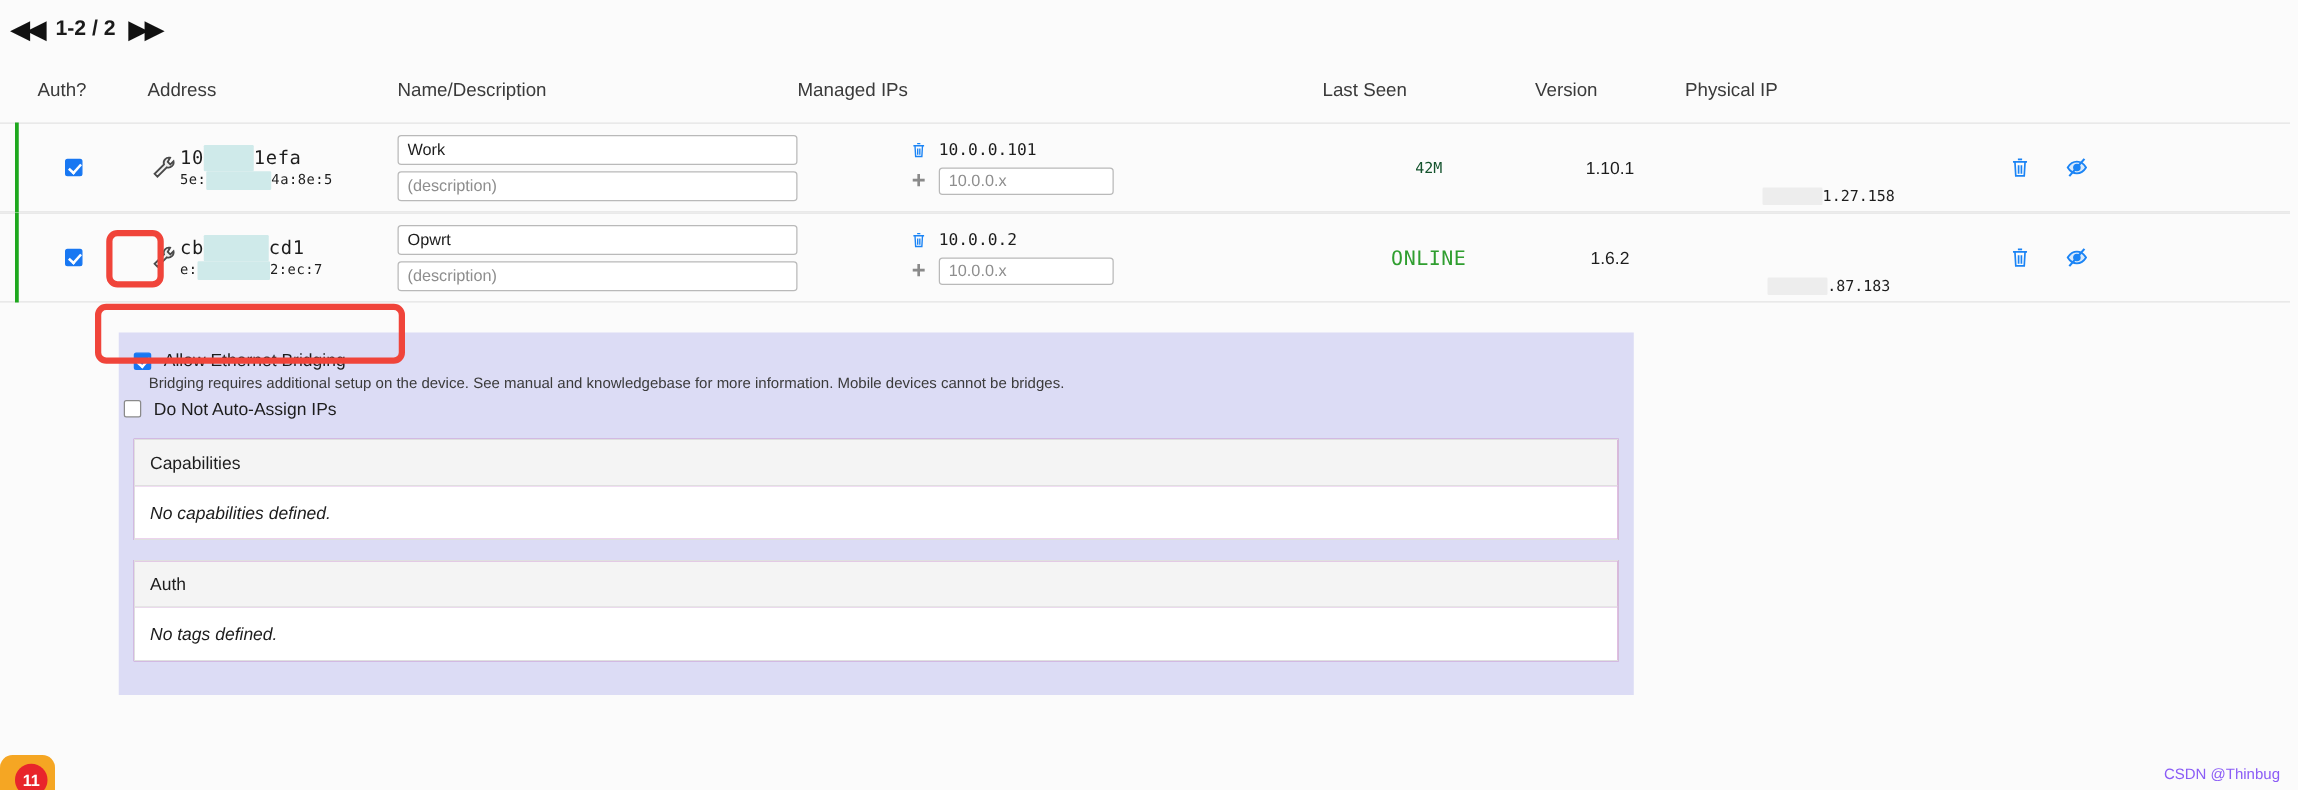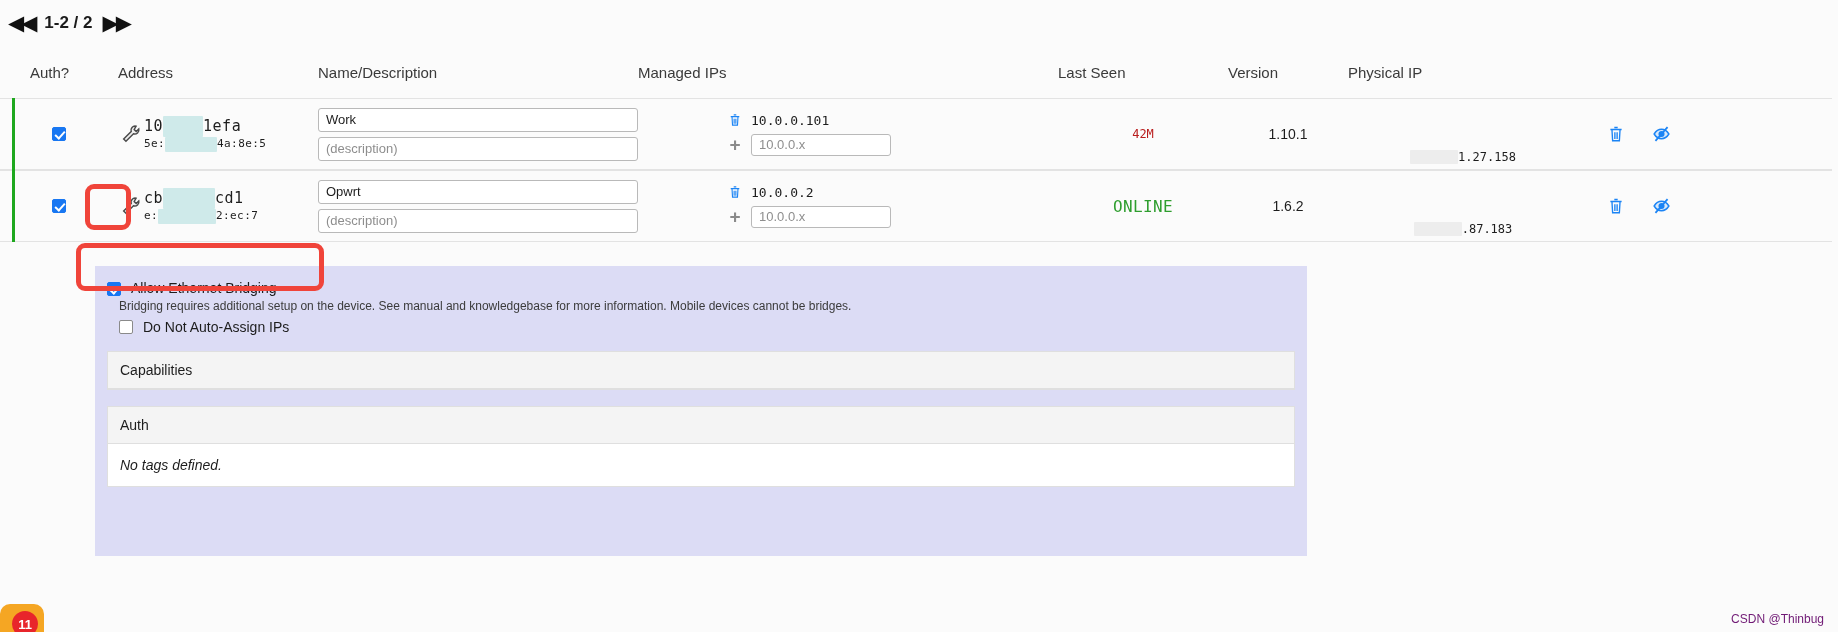--- a/index.html
+++ b/index.html
@@ -90,38 +90,38 @@
   .txt::placeholder { color:#8e8e8e; }
 
   
   .ips-stack { display:flex; flex-direction:column; gap:6px; }
   .ip-line { display:flex; align-items:center; gap:9px; }
   .ip-text { font-family:"DejaVu Sans Mono", monospace; font-size:13px; color:#1d1d1d; }
   .ip-new { width:140px; height:22px; }
   .mini-ico { width:14px; cursor:pointer; display:flex; align-items:center; justify-content:center; }
   .plus { color:#8a8a8a; font-size:19px; font-weight:bold; line-height:1; }
 
-  .seen-warn   { font-size:12px; color:#b91c1c; font-family:"DejaVu Sans Mono", monospace; }
+  .seen-warn   { font-size:12px; color:#14532d; font-family:"DejaVu Sans Mono", monospace; }
   .seen-online { font-size:16px; color:#2f9e2f; font-family:"DejaVu Sans Mono", monospace; letter-spacing:0.4px; }
   .ver { font-size:14px; color:#1d1d1d; }
   .phys { font-size:12px; color:#1d1d1d; font-family:"DejaVu Sans Mono", monospace; position:relative;margin-top:46px; }
   .phys .redact2 { display:inline-block; background:#ededed; color:transparent; border-radius:1px; }
 
   .act-ico { cursor:pointer; display:flex; align-items:center; justify-content:center; }
 
   
   #detail {
     position:absolute; left:95px; top:238px; width:1212px; height:290px;
     background:#dcdcf5;
     margin-top:28px;
   }
   .opt-row { display:flex; align-items:flex-start; gap:10px; padding:14px 0 0 12px; }
   .opt-label { font-size:14px; color:#1d1d1d; }
   .opt-help { font-size:12px; color:#3b3b3b; margin:3px 0 0 24px; }
-  .opt-row2 { display:flex; align-items:center; gap:10px; padding:6px 0 0 24px; }
+  .opt-row2 { display:flex; align-items:center; gap:10px; padding:6px 0 0 4px; }
 
   .card { margin:16px 12px 0 12px; border:1px solid #dfdfdf; background:#a21caf; }
   .card-head {
     background:#f4f4f4; border-bottom:1px solid #dfdfdf;
     padding:10px 12px; font-size:14px; color:#1d1d1d;
   }
   .card-body { padding:13px 12px; font-size:14px; font-style:italic; color:#1d1d1d; background:#fff; }
 
   
   .anno {
@@ -139,21 +139,21 @@
   #fav-badge::after {
     content:""; position:absolute; left:12px; bottom:0; width:20px; height:12px;
     background:#fbfbfb; border-radius:10px 10px 0 0;
   }
   #fav-count {
     position:absolute; left:12px; top:611px; width:26px; height:26px; border-radius:50%;
     background:#e8252b; color:#fff; font-size:13px; font-weight:bold;
     display:flex; align-items:center; justify-content:center; z-index:3;
   }
   #watermark {
-    position:absolute; right:14px; top:612px; font-size:12px; color:#701a75;
+    position:absolute; right:14px; top:612px; font-size:12px; color:#8b5cf6;
   }
 </style>
 </head>
 <body>
 
 <div id="pager">
   <span class="pg-arrow">◀◀</span>
   <span id="pg-label">1-2 / 2</span>
   <span class="pg-arrow">▶▶</span>
 </div>
@@ -318,20 +318,21 @@
   </div>
   <div class="opt-help">Bridging requires additional setup on the device. See manual and knowledgebase for more information. Mobile devices cannot be bridges.</div>
 
   <div class="opt-row2">
     <span class="cb"></span>
     <span class="opt-label">Do Not Auto-Assign IPs</span>
   </div>
 
   <div class="card">
     <div class="card-head">Capabilities</div>
+    <div class="card-body">No capabilities defined.</div>
   </div>
 
   <div class="card">
     <div class="card-head">Auth</div>
     <div class="card-body">No tags defined.</div>
   </div>
 </div>
 
 <div class="anno" id="anno-wrench"></div>
 <div class="anno" id="anno-bridge"></div>

